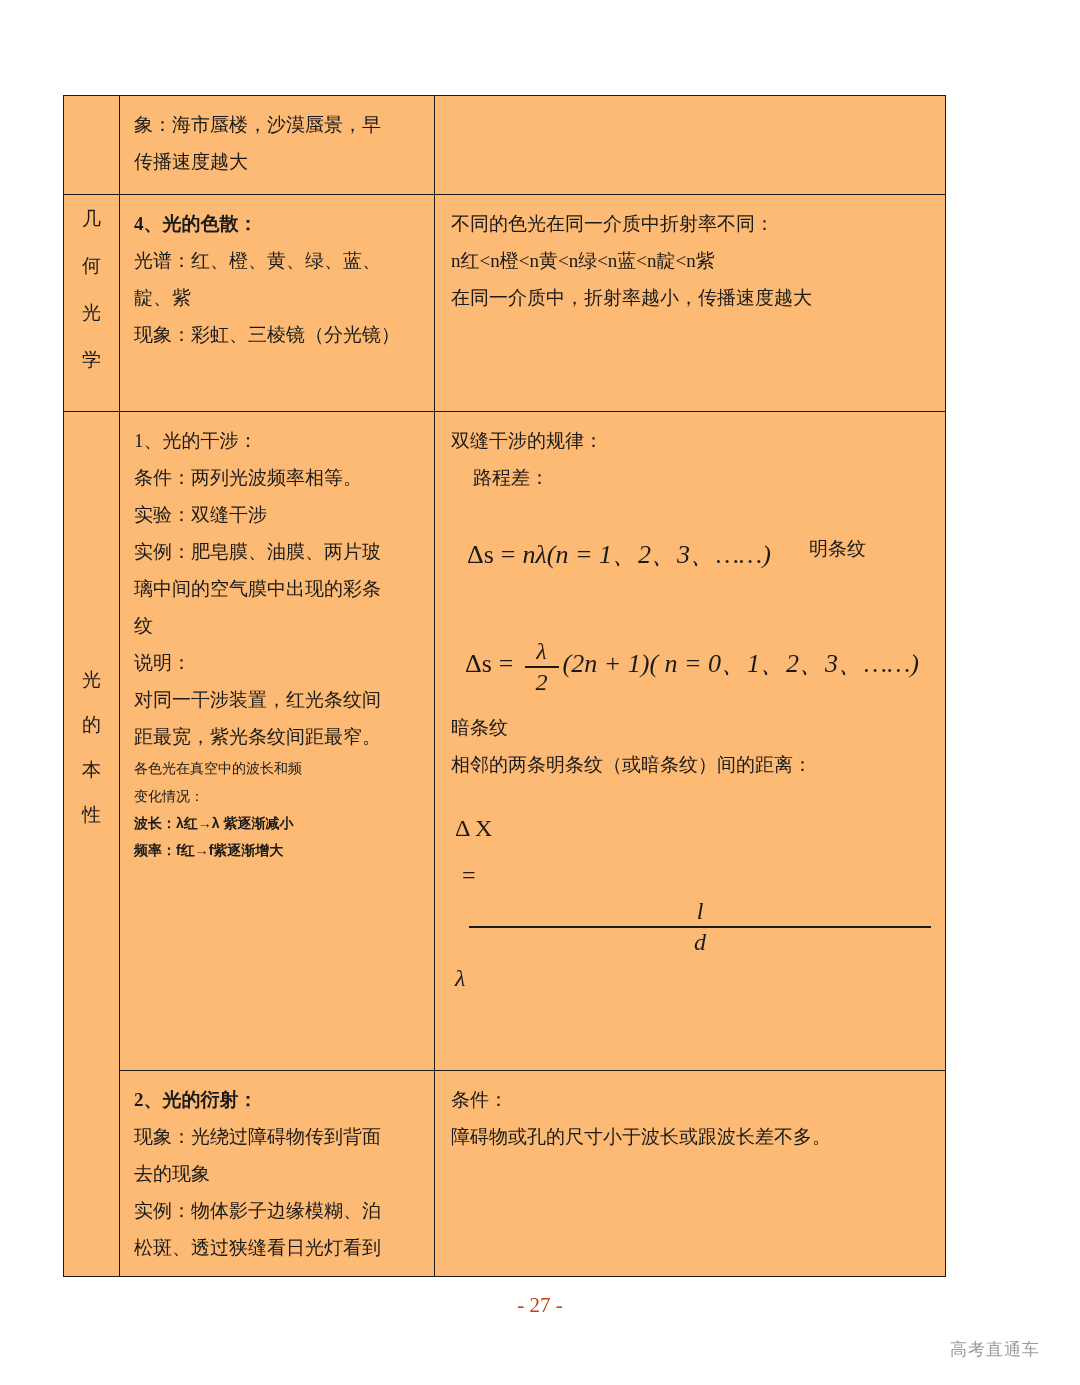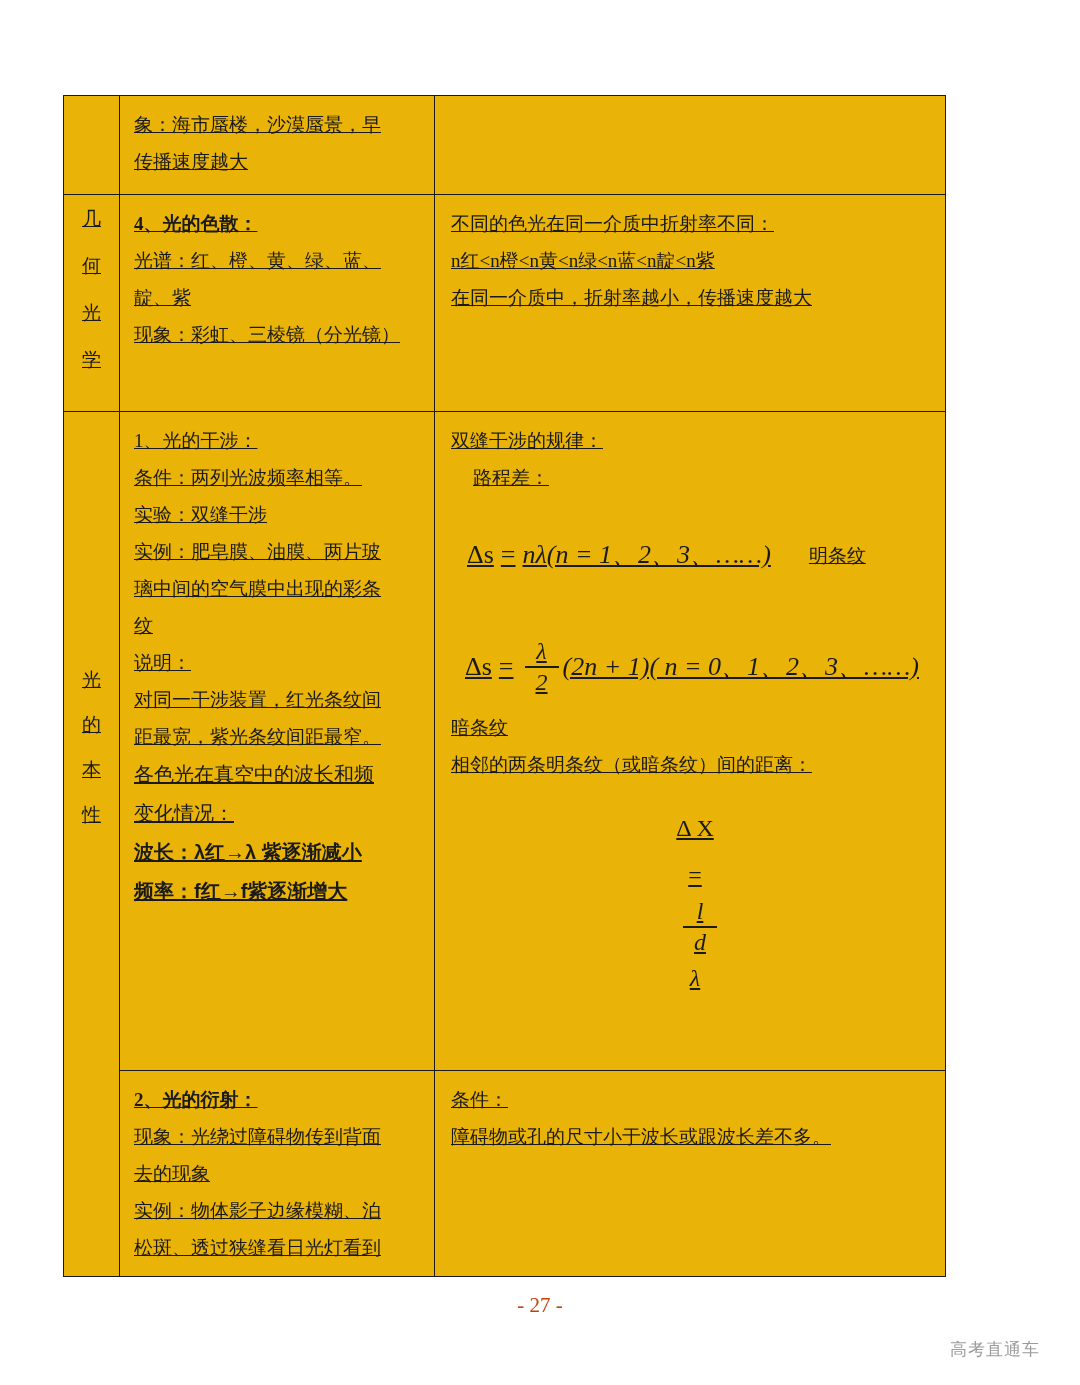--- a/index.html
+++ b/index.html
@@ -22,22 +22,21 @@
     left: 63px;
     top: 95px;
     width: 879px;          
     border-collapse: collapse;
     table-layout: fixed;
   }
   .page-table td {
     border: 1.6px solid #1b1b1b;
     vertical-align: top;
     padding: 0;
-    background: #eab308;
-    text-decoration: underline;
+    background: #fdba74;
   }
 
   
   .col-cat  { width: 55px; }
   .col-mid  { width: 314px; }
   .col-right{ width: 510px; }
 
   
   .vcat {
     text-align: center;
@@ -60,32 +59,31 @@
     font-size: 19px;
     line-height: 1.95;
   }
   .cell.pad-right { padding-left: 16px; }
   .cell p { margin: 0; }
   .cell p.b { font-weight: bold; }
 
   
   .sans {
     font-family: "Liberation Sans", "DejaVu Sans", sans-serif;
-    font-size: 20px;
+    font-size: 14px;
   }
   .sans.bold { font-weight: bold; }
 
   .indent1 { padding-left: 22px; }
 
   
   .math {
     font-family: "Liberation Serif", "DejaVu Serif", serif;
     font-size: 26px;
     display: flex;
-    align-items: center;
     white-space: nowrap;
   }
   .math .it { font-style: italic; }
   .math .op { margin: 0 7px; }
   .math-row-1 { margin: 34px 0 0 16px; }
   .math-row-2 { margin: 58px 0 0 14px; }
   .math-row-3 { margin: 22px 0 6px 4px; font-size: 24px; flex-direction: column; }
 
   .frac {
     display: inline-flex;

